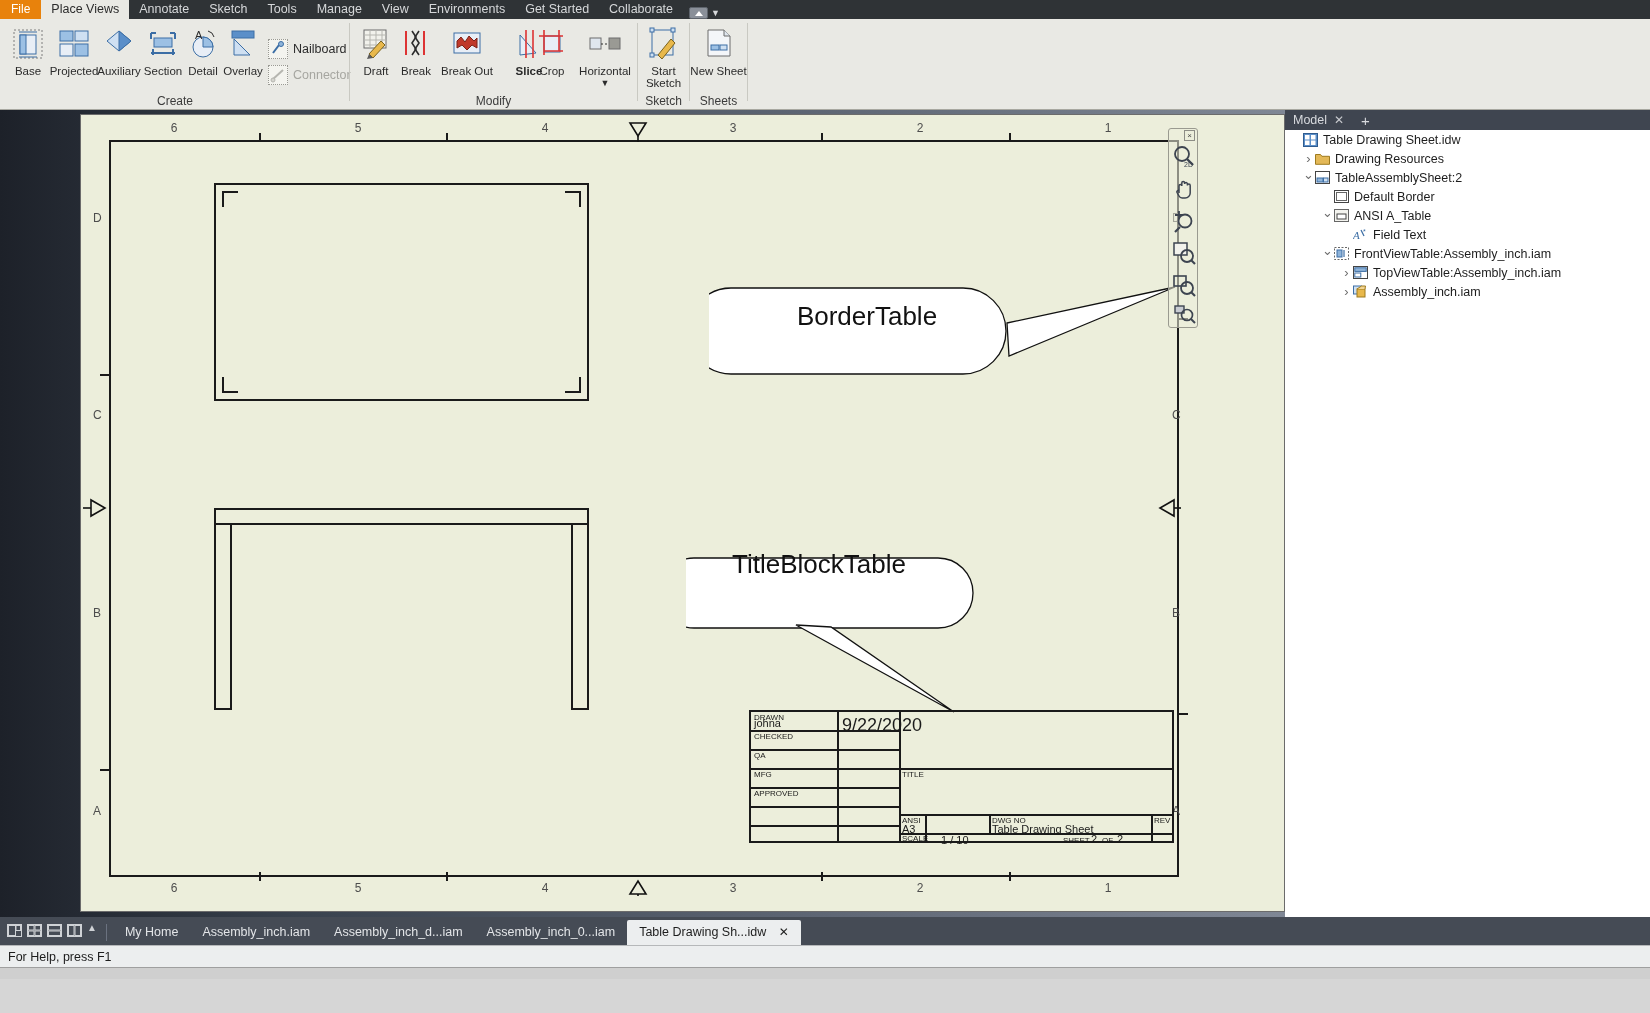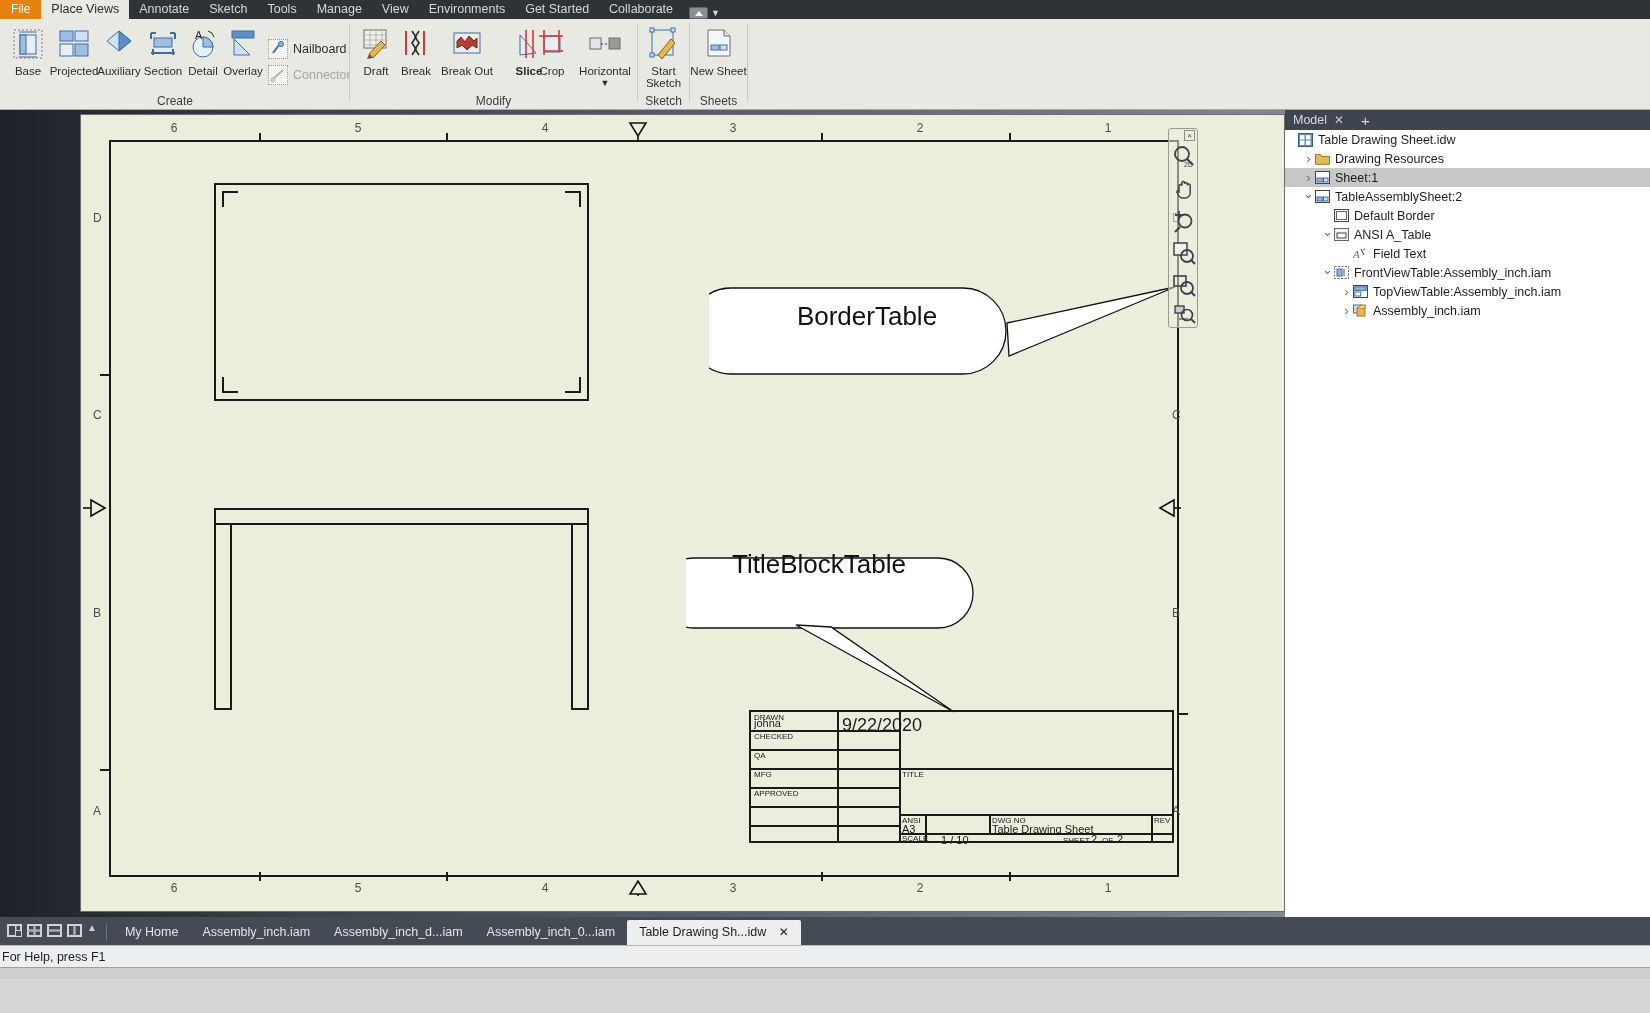--- a/index.html
+++ b/index.html
@@ -175,21 +175,21 @@
   .dt-up { color: #cfd2d6; font-size: 10px; padding-bottom: 6px; }
   .dt-sep { width: 1px; height: 17px; background: #6b7280; margin: 0 6px 4px 2px; }
   .dtab {
     color: #e3e5e8; font-size: 12.5px; padding: 5px 12px 6px 12px; white-space: nowrap;
   }
   .dtab.active { background: #eceeef; color: #1d1d1d; border-radius: 2px 2px 0 0; }
   .dtab .x { margin-left: 9px; font-size: 12px; }
   .statusbar {
     position: absolute; left: 0; top: 945px; width: 1650px; height: 22px;
     background: #eceeef; color: #1d1d1d; font-size: 12.5px;
-    display: flex; align-items: center; padding-left: 2px;
+    display: flex; align-items: center; padding-left: 8px;
     border-top: 1px solid #b6b8ba;
   }
   .bottom-fill {
     position: absolute; left: 0; top: 967px; width: 1650px; height: 46px;
     background: #d6d6d6;
   }
   .scroll-track {
     position: absolute; left: 0; top: 967px; width: 1650px; height: 12px;
     background: #cfcfcf; border-top: 1px solid #9f9f9f;
   }
@@ -617,21 +617,21 @@
     <div class="browser-tabrow">
       <div class="br-tab">
         <span>Model</span>
         <span class="x">✕</span>
       </div>
       <div class="br-plus">+</div>
     </div>
 
     <div class="tree">
 
-      <div class="tnode" style="">
+      <div class="tnode" style="padding-left:5px;">
         <span class="chev"></span>
         <span class="tico">
           <svg width="15" height="14" viewBox="0 0 15 14">
             <rect x="0.5" y="0.5" width="14" height="13" fill="#5b8fc9" stroke="#2f5c90"></rect>
             <rect x="2" y="2" width="4.5" height="4.5" fill="#ffffff"></rect>
             <rect x="8" y="2" width="4.5" height="4.5" fill="#ffffff"></rect>
             <rect x="2" y="7.5" width="4.5" height="4.5" fill="#ffffff"></rect>
             <rect x="8" y="7.5" width="4.5" height="4.5" fill="#ffffff"></rect>
           </svg>
         </span>
@@ -641,31 +641,20 @@
       <div class="tnode" style="padding-left:17px;">
         <span class="chev closed"></span>
         <span class="tico">
           <svg width="15" height="13" viewBox="0 0 15 13">
             <path d="M0.5 2.5 h5 l1.4 1.8 h7.6 v8 h-14 Z" fill="#e3b857" stroke="#9e7b1e"></path>
           </svg>
         </span>
         <span>Drawing Resources</span>
       </div>
 
-      <div class="tnode sel" style="padding-left:17px;">
-        <span class="chev closed"></span>
-        <span class="tico">
-          <svg width="15" height="13" viewBox="0 0 15 13">
-            <rect x="0.5" y="0.5" width="14" height="12" fill="#ffffff" stroke="#444"></rect>
-            <rect x="2" y="7" width="6" height="4" fill="#8fb4da" stroke="#3c6ea5"></rect>
-            <rect x="8.5" y="7" width="4.5" height="4" fill="#cfe0f2" stroke="#3c6ea5"></rect>
-          </svg>
-        </span>
-        <span>Sheet:1</span>
-      </div>
 
       <div class="tnode" style="padding-left:17px;">
         <span class="chev open"></span>
         <span class="tico">
           <svg width="15" height="13" viewBox="0 0 15 13">
             <rect x="0.5" y="0.5" width="14" height="12" fill="#ffffff" stroke="#444"></rect>
             <rect x="2" y="7" width="6" height="4" fill="#8fb4da" stroke="#3c6ea5"></rect>
             <rect x="8.5" y="7" width="4.5" height="4" fill="#cfe0f2" stroke="#3c6ea5"></rect>
           </svg>
         </span>

